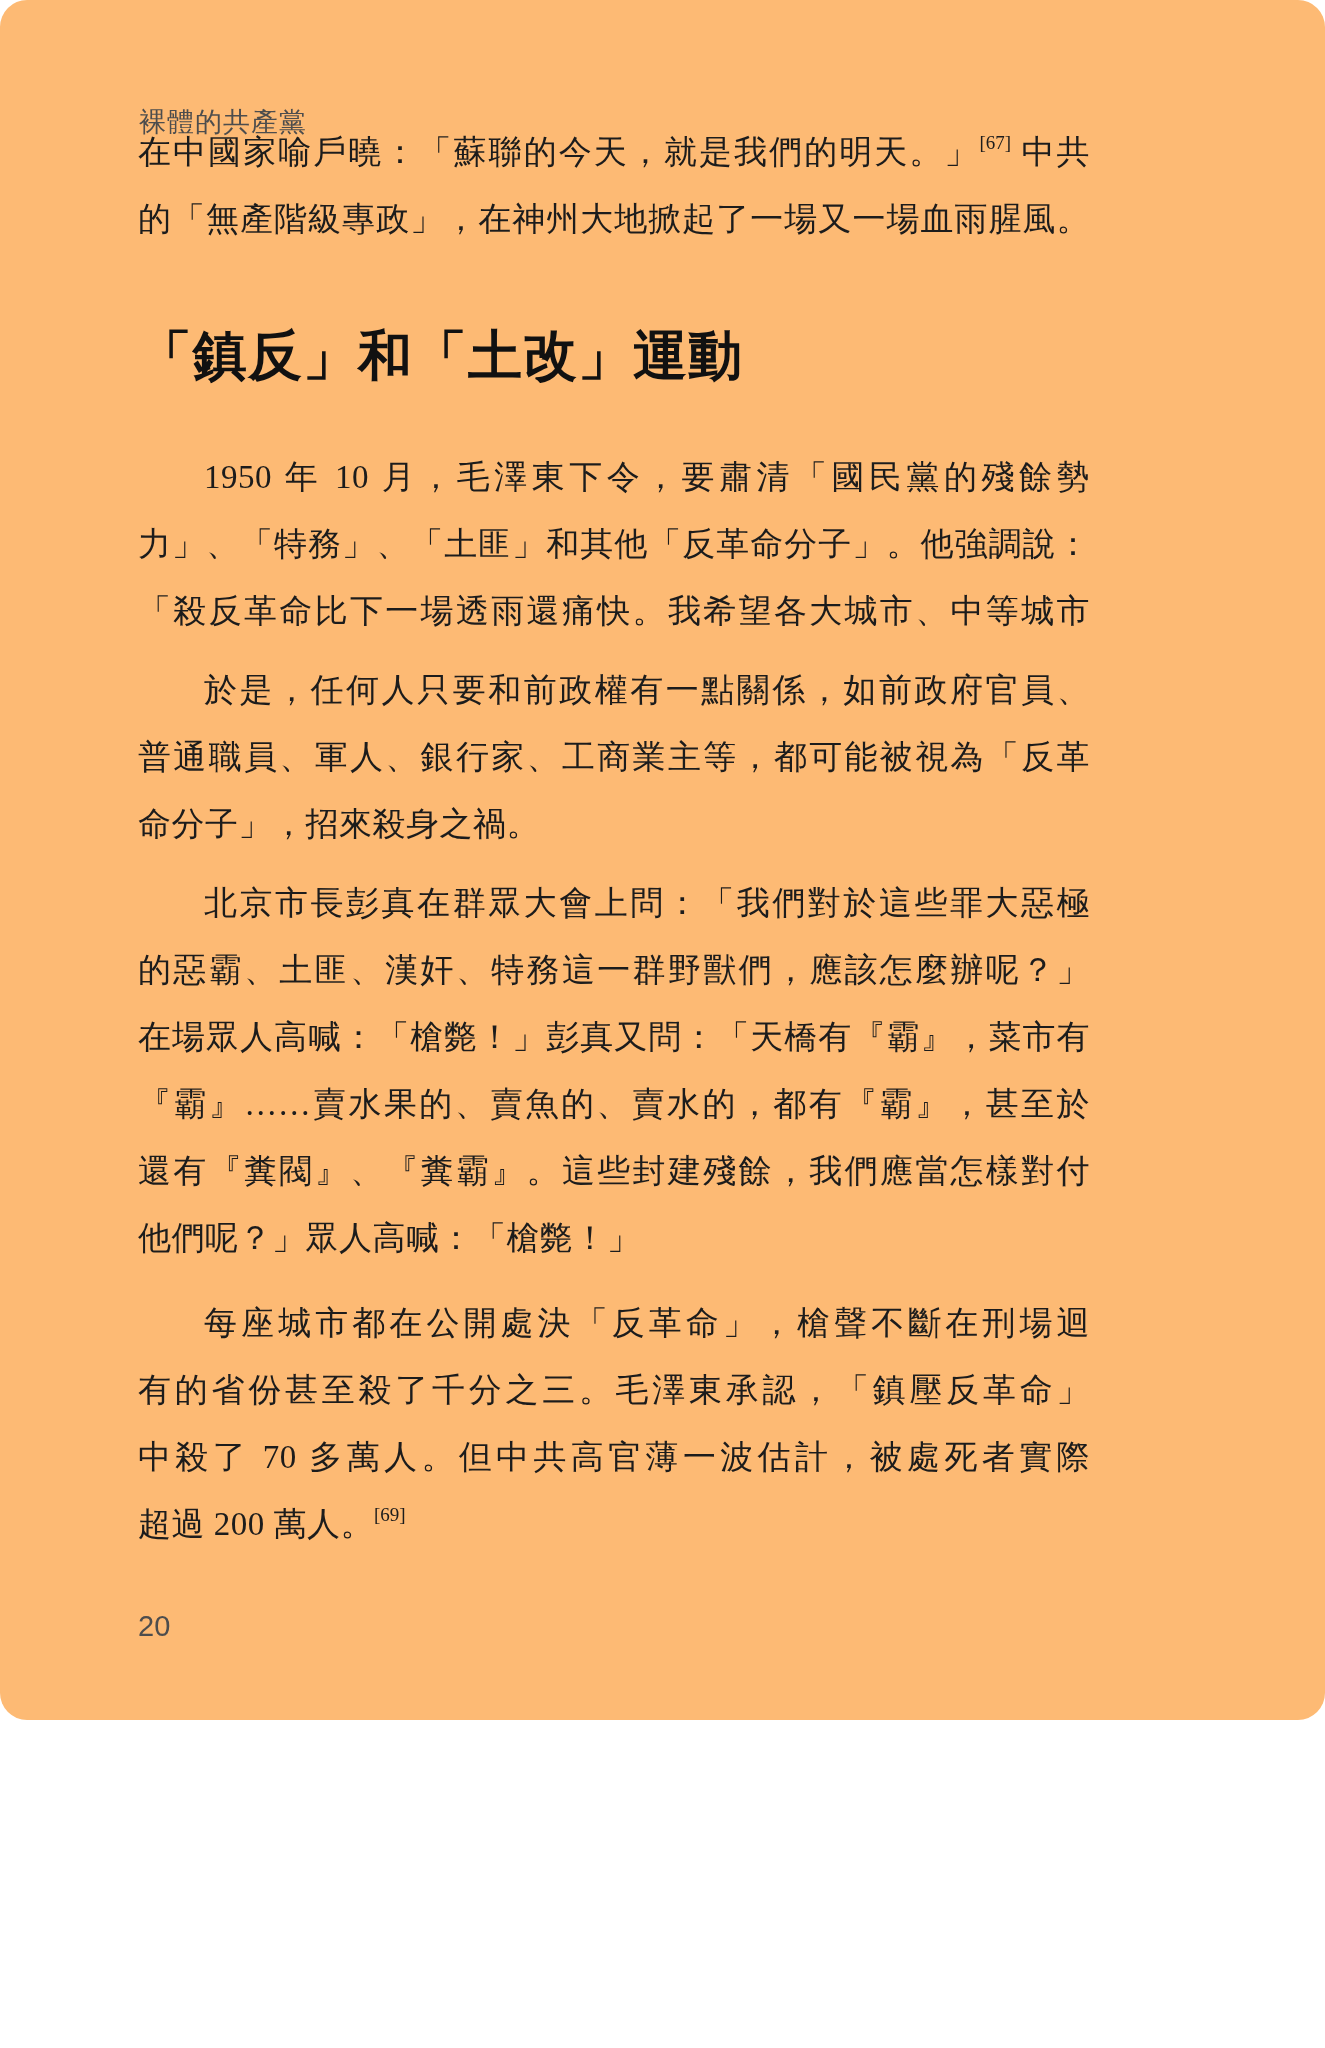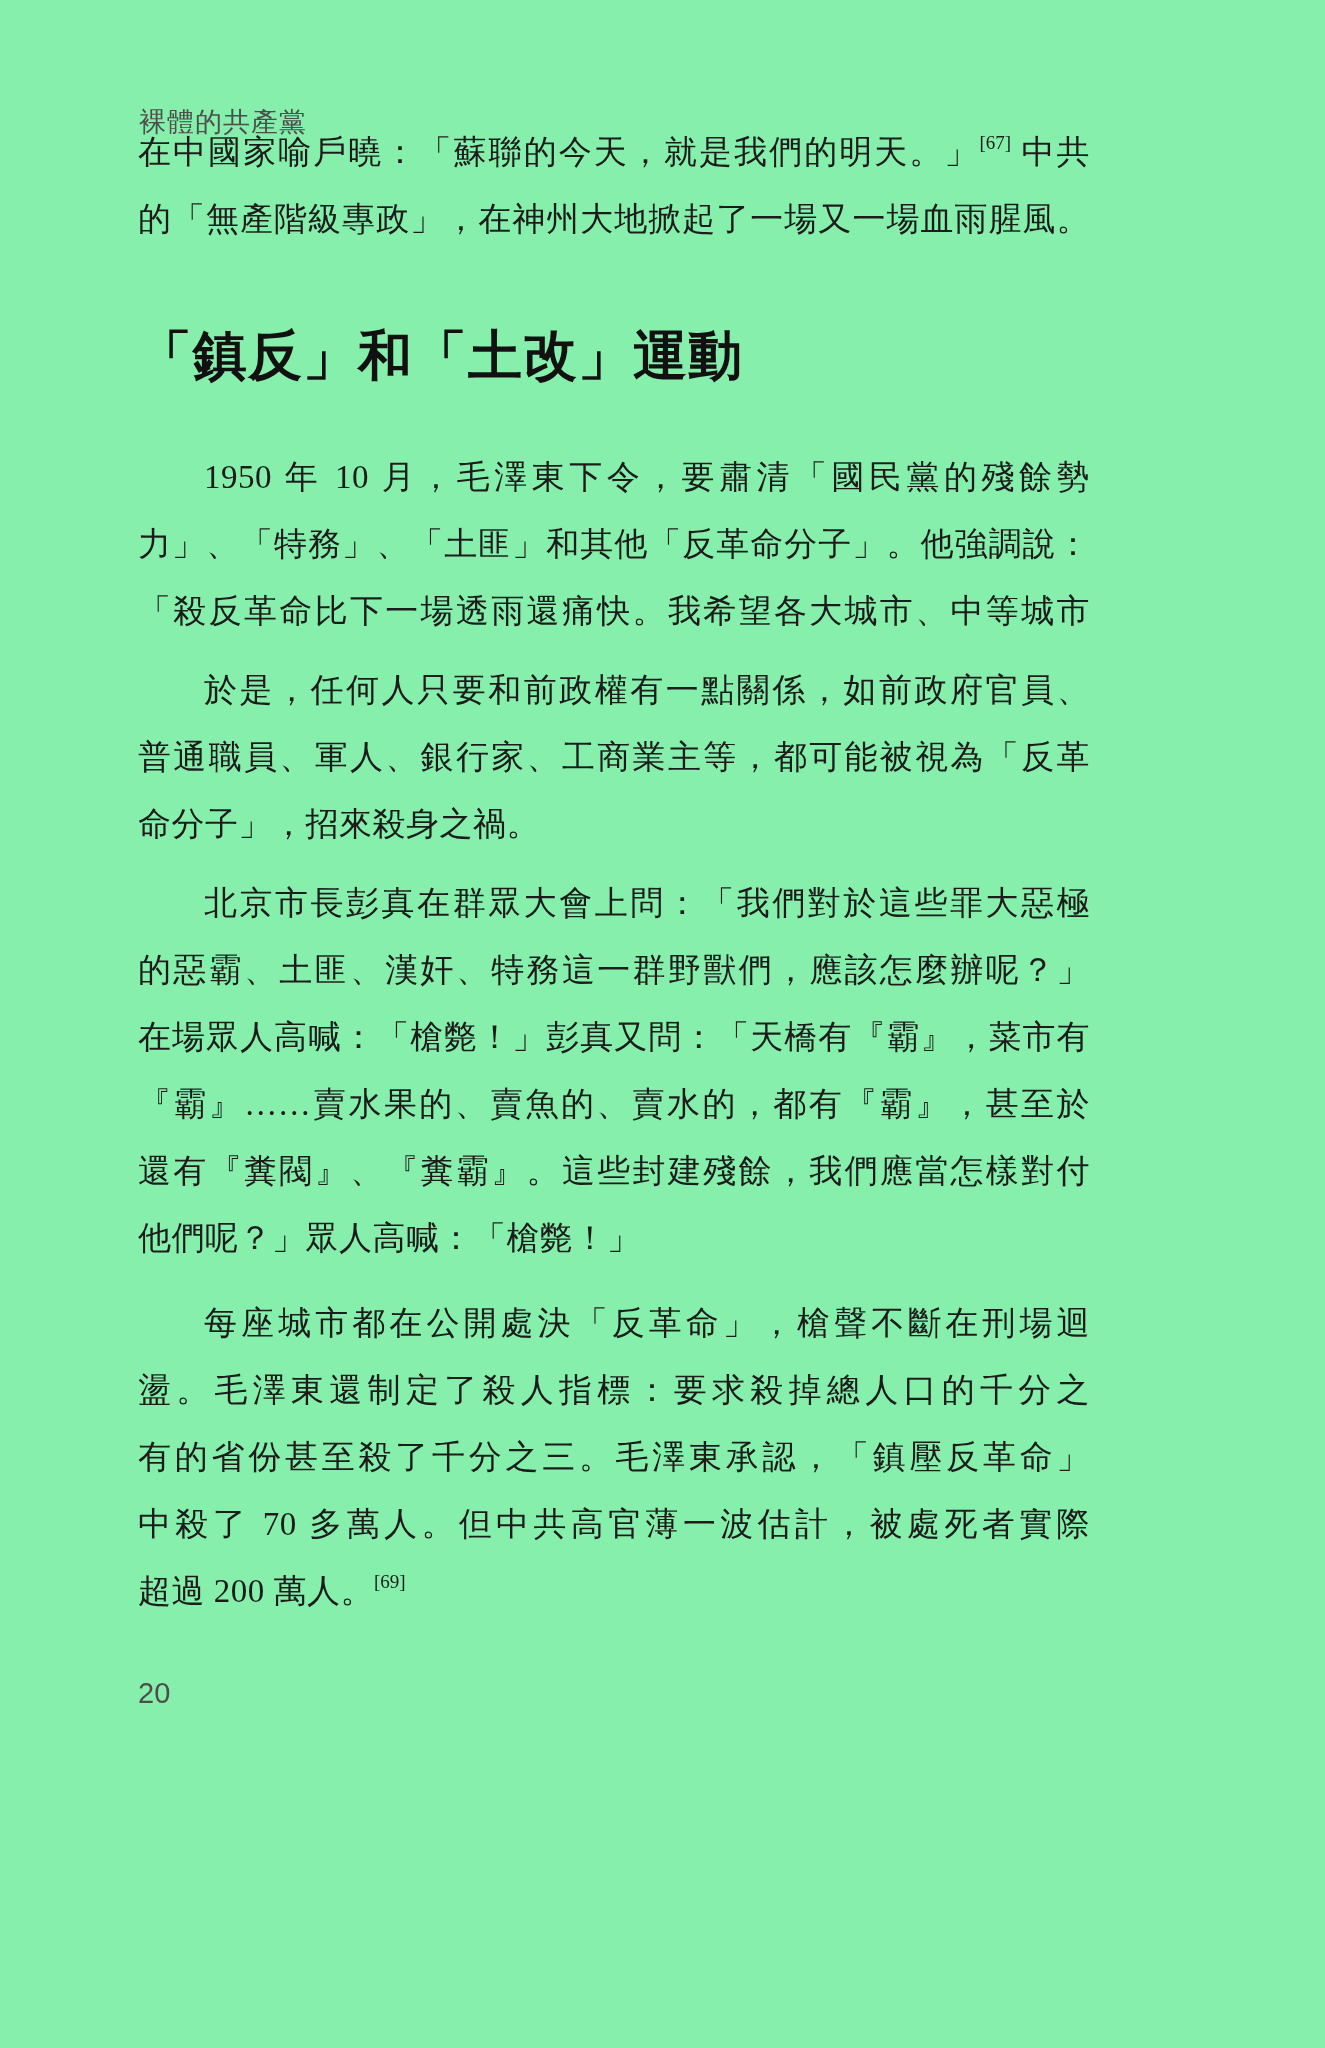--- a/index.html
+++ b/index.html
@@ -3,25 +3,26 @@
 <meta charset="utf-8">
 <style>
   html, body {
     margin: 0;
     padding: 0;
     background: #ffffff;
   }
   .page {
     position: relative;
     width: 1325px;
-    height: 2048px;
-    background: #86efac;
+    height: 1720px;
+    background: #fdba74;
     overflow: hidden;
     font-family: "Liberation Serif", "DejaVu Serif", serif;
     color: #1c1c1c;
+    border-radius: 27px;
   }
   .running-header {
     position: absolute;
     left: 139px;
     top: 104px;
     font-family: "Liberation Sans", "DejaVu Sans", sans-serif;
     font-size: 27px;
     line-height: 36px;
     color: #4d4d4d;
     letter-spacing: 1px;
@@ -107,21 +108,20 @@
         <div class="para">
           <div class="line just indent"><span>北京市長彭真在群眾大會上問：「我們對於這些罪大惡極</span></div>
           <div class="line just"><span>的惡霸、土匪、漢奸、特務這一群野獸們，應該怎麼辦呢？」</span></div>
           <div class="line just"><span>在場眾人高喊：「槍斃！」彭真又問：「天橋有『霸』，菜市有</span></div>
           <div class="line just"><span>『霸』……賣水果的、賣魚的、賣水的，都有『霸』，甚至於</span></div>
           <div class="line just"><span>還有『糞閥』、『糞霸』。這些封建殘餘，我們應當怎樣對付</span></div>
           <div class="line"><span>他們呢？」眾人高喊：「槍斃！」</span></div>
         </div>
         <div class="para">
           <div class="line just indent"><span>每座城市都在公開處決「反革命」，槍聲不斷在刑場迴</span></div>
-          <div class="line just"><span>盪。毛澤東還制定了殺人指標：要求殺掉總人口的千分之</span></div>
           <div class="line just"><span>有的省份甚至殺了千分之三。毛澤東承認，「鎮壓反革命」</span></div>
           <div class="line just"><span>中殺了 70 多萬人。但中共高官薄一波估計，被處死者實際</span></div>
           <div class="line"><span>超過 200 萬人。</span><sup>[69]</sup></div>
         </div>
       </div>
 
     <div class="page-number">20</div>
   </div>
 </div>
 

